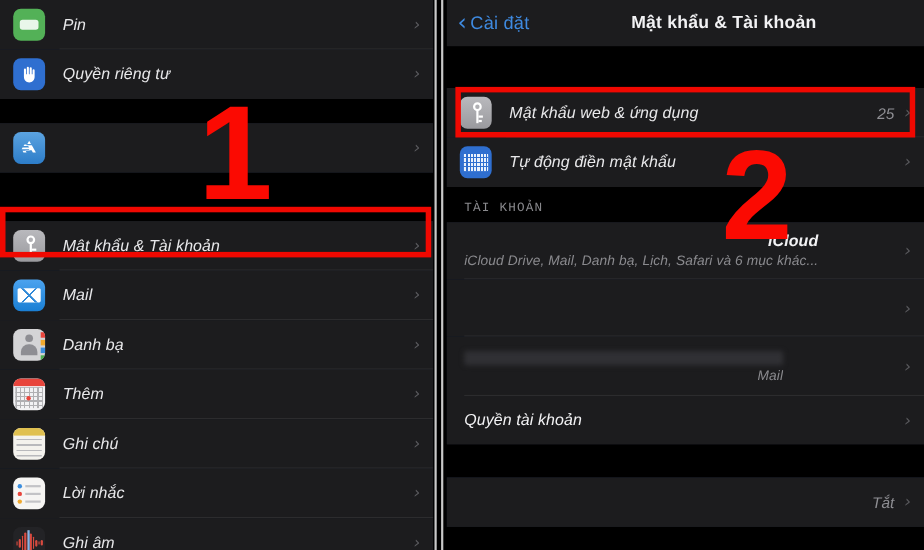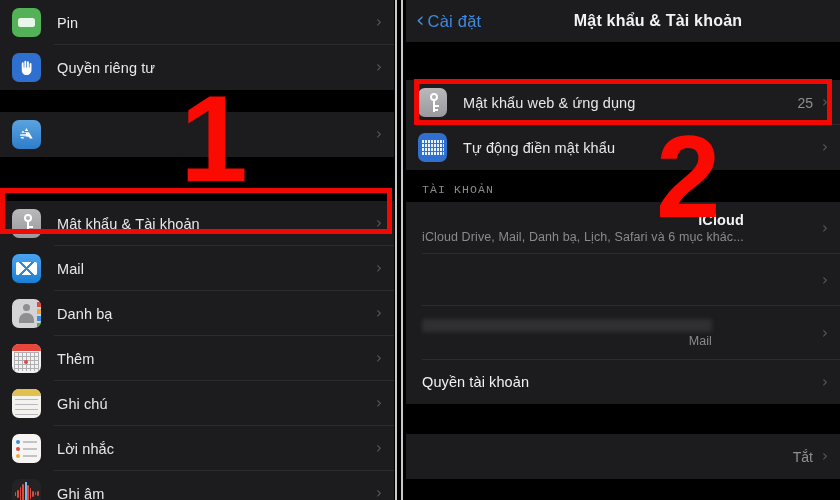--- a/index.html
+++ b/index.html
@@ -32,21 +32,21 @@
   }
   .divider .line {
     position: absolute; top: 0; height: 500px; width: 2px;
     background: #c9c9c9;
   }
   .divider .line.l1 { left: 1px; }
   .divider .line.l2 { left: 7px; }
   .panel-right { width: 434px; }
 
   
-  .group { background: #0f172a; }
+  .group { background: #0f172a; font-style: italic; }
   .row {
     position: relative;
     display: flex;
     align-items: center;
     height: 45px;
     background: #1c1c1e;
     padding-left: 12px;
     padding-right: 12px;
   }
   .row .sep {

